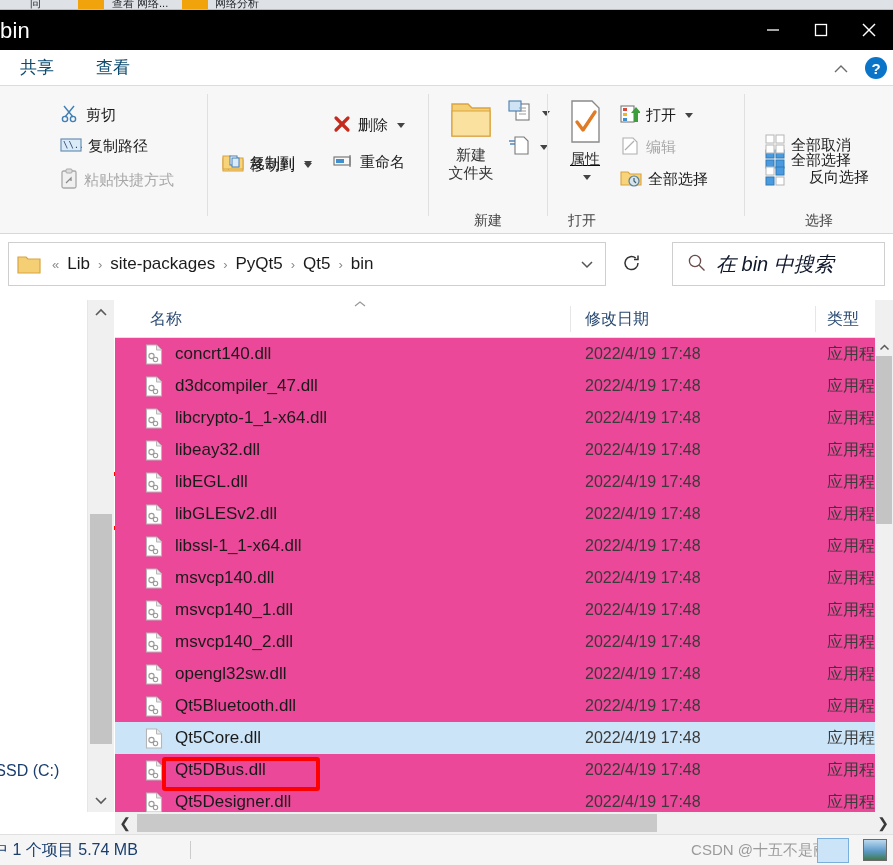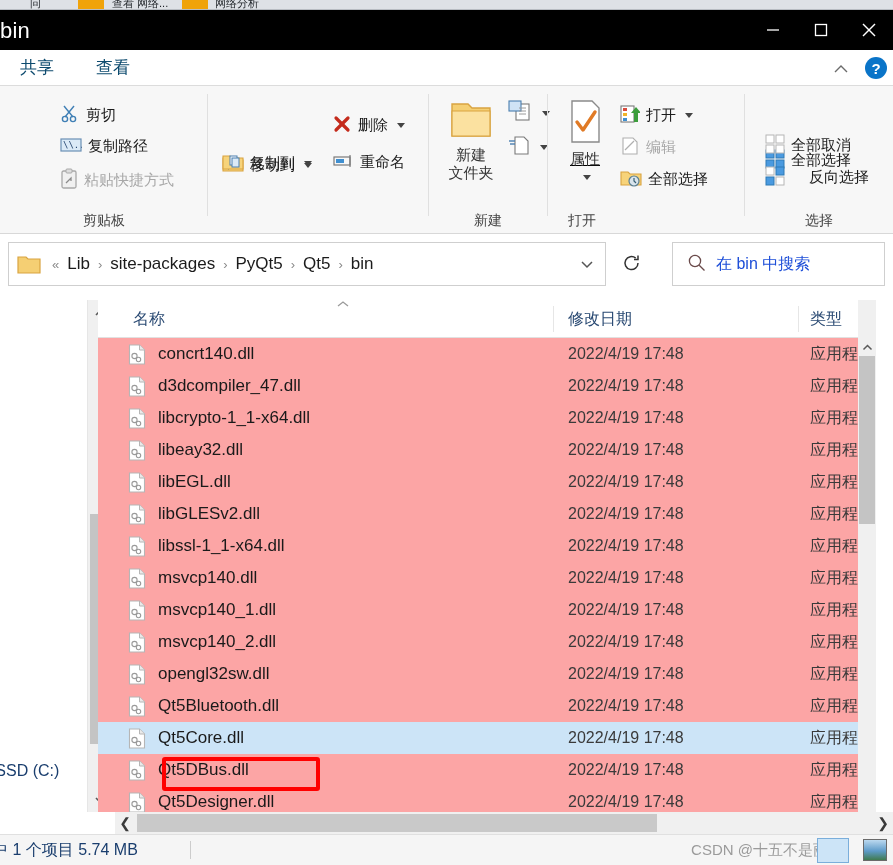--- a/index.html
+++ b/index.html
@@ -59,34 +59,34 @@
   .crumbs { display:flex; align-items:center; padding-left:6px; gap:2px; font-size:17px;
     color:#1b1b1b; }
   .crumb { padding:2px 5px; }
   .sep { color:#8a8a8a; font-size:13px; padding:0 1px; }
   .addrchev { position:absolute; right:10px; top:14px; color:#555; }
   .refresh { position:absolute; left:612px; top:8px; width:40px; height:44px;
     display:flex; align-items:center; justify-content:center; color:#333; font-size:20px; }
   .searchbox { position:absolute; left:672px; top:8px; width:213px; height:44px;
     border:1px solid #cfcfcf; background:#fff; display:flex; align-items:center; gap:10px;
     padding-left:14px; }
-  .searchbox .ph { font-size:16px; color:#1d4ed8; }
+  .searchbox .ph { font-size:20px; color:#0f172a;font-style:italic; }
   .redbox { position:absolute; border:4px solid #ff0000; border-radius:3px; pointer-events:none; }
 
   
   .navpane { position:absolute; left:0; top:300px; width:88px; height:512px;
     background:#fff; border-right:1px solid #e6e6e6; overflow:hidden; }
   .navitem { position:absolute; left:-10px; font-size:16px; color:#1a3e6e; white-space:nowrap; }
   .navscroll { position:absolute; left:88px; top:300px; width:26px; height:512px;
     background:#f0f0f0; }
   .navscroll .arrow { position:absolute; left:0; width:26px; height:24px; color:#5a5a5a;
     display:flex; align-items:center; justify-content:center; font-size:13px; }
   .navscroll .thumb { position:absolute; left:2px; width:22px; background:#c4c4c4; }
 
-  .filepane { position:absolute; left:98px; top:300px; width:778px; height:512px; background:#fca5a5; }
+  .filepane { position:absolute; left:115px; top:300px; width:778px; height:512px; background:#ec4899; }
   .colhdr { position:absolute; left:0; top:0; width:778px; height:38px;
     border-bottom:1px solid #e1e1e1; background:#fff; }
   .colhdr .ch { position:absolute; top:9px; font-size:16px; color:#2a4a73; }
   .colhdr .cdiv { position:absolute; top:6px; width:1px; height:26px; background:#e6e6e6; }
   .sortmark { position:absolute; left:237px; top:-4px; font-size:13px; color:#9a9a9a; }
 
   .rows { position:absolute; left:0; top:38px; width:778px; height:474px; overflow:hidden;text-decoration:underline; }
   .row { position:relative; height:32px; display:flex; align-items:center; }
   .row.sel { background:#cce4f7; }
   .fname { position:absolute; left:60px; font-size:17px; color:#1a1a1a; white-space:nowrap; }
@@ -192,21 +192,20 @@
       <span class="ico">
         <svg width="18" height="22" viewBox="0 0 18 22">
           <rect x="2" y="3" width="14" height="17" rx="1.5" fill="#f0f0f0" stroke="#a8a8a8" stroke-width="1.3"></rect>
           <rect x="6" y="1" width="6" height="4" rx="1" fill="#ddd" stroke="#a8a8a8" stroke-width="1"></rect>
           <polyline points="6,15 11,10 11,13" fill="none" stroke="#8a8a8a" stroke-width="1.3"></polyline>
         </svg>
       </span>
       <span>粘贴快捷方式</span>
     </div>
 
-    <div class="gtitle">剪贴板</div>
   </div>
   <div class="gsep" style="left:207px;"></div>
 
   <div class="rgroup" style="left:208px; width:220px;">
     <div class="smallitem" style="left:14px; top:28px;margin-top:40px;">
       <span class="ico">
         <svg width="22" height="20" viewBox="0 0 22 20">
           <path d="M1 4h7l2 2h11v11H1z" fill="#f7d37a" stroke="#d9a441" stroke-width="1.1"></path>
           <polygon points="13,11 7,11 7,8 3,12 7,16 7,13 13,13" fill="#3f7fb5"></polygon>
         </svg>

